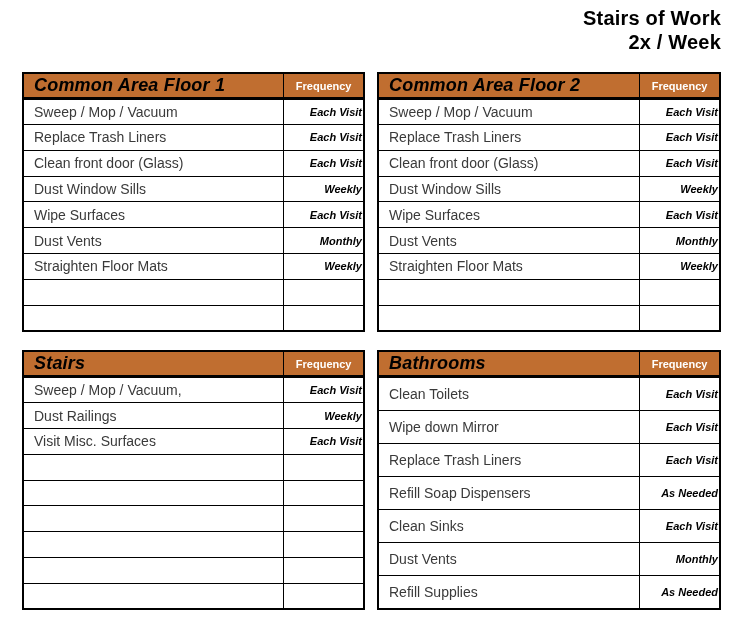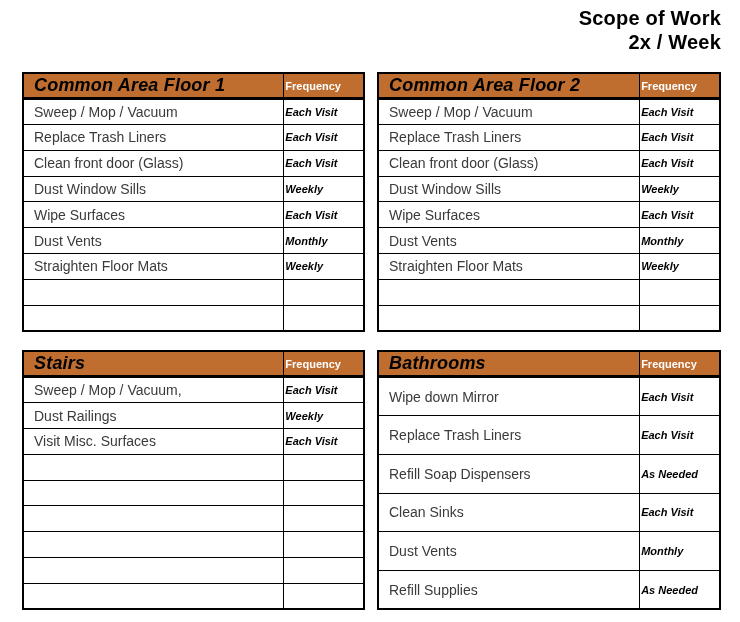--- a/index.html
+++ b/index.html
@@ -54,48 +54,48 @@
   th.table-title {
     text-align: left;
     font-style: italic;
     font-weight: bold;
     font-size: 18px;
     color: #000000;
     padding: 0 12px 0 10px;
     letter-spacing: 0.2px;
   }
   th.freq-header {
-    text-align: left;
+    text-align: center;
     font-size: 11px;
     font-weight: bold;
     color: #ffffff;
   }
   .sow-table tbody tr { height: 25.8px; }
   td.task-cell {
     font-size: 14px;
     color: #3a3a3a;
     padding: 0 4px 0 10px;
     vertical-align: middle;
   }
   td.freq-cell {
     font-size: 11px;
     font-weight: bold;
     font-style: italic;
     color: #000000;
-    text-align: left;
+    text-align: right;
     vertical-align: middle;
   }
 </style>
 </head>
 <body>
 
 <div class="page">
 
   <div class="doc-header">
-    <div class="doc-title">Scope of Work</div>
+    <div class="doc-title">Stairs of Work</div>
     <div class="doc-subtitle">2x / Week</div>
   </div>
 
   <div class="tables-grid">
 
     <table class="sow-table">
       <colgroup>
           <col class="col-task">
           <col class="col-freq">
         </colgroup>
@@ -253,20 +253,24 @@
           <col class="col-freq">
         </colgroup>
       <thead>
         <tr>
           <th class="table-title">Bathrooms</th>
           <th class="freq-header">Frequency</th>
         </tr>
       </thead>
       <tbody>
           <tr>
+            <td class="task-cell">Clean Toilets</td>
+            <td class="freq-cell">Each Visit</td>
+          </tr>
+          <tr>
             <td class="task-cell">Wipe down Mirror</td>
             <td class="freq-cell">Each Visit</td>
           </tr>
           <tr>
             <td class="task-cell">Replace Trash Liners</td>
             <td class="freq-cell">Each Visit</td>
           </tr>
           <tr>
             <td class="task-cell">Refill Soap Dispensers</td>
             <td class="freq-cell">As Needed</td>

